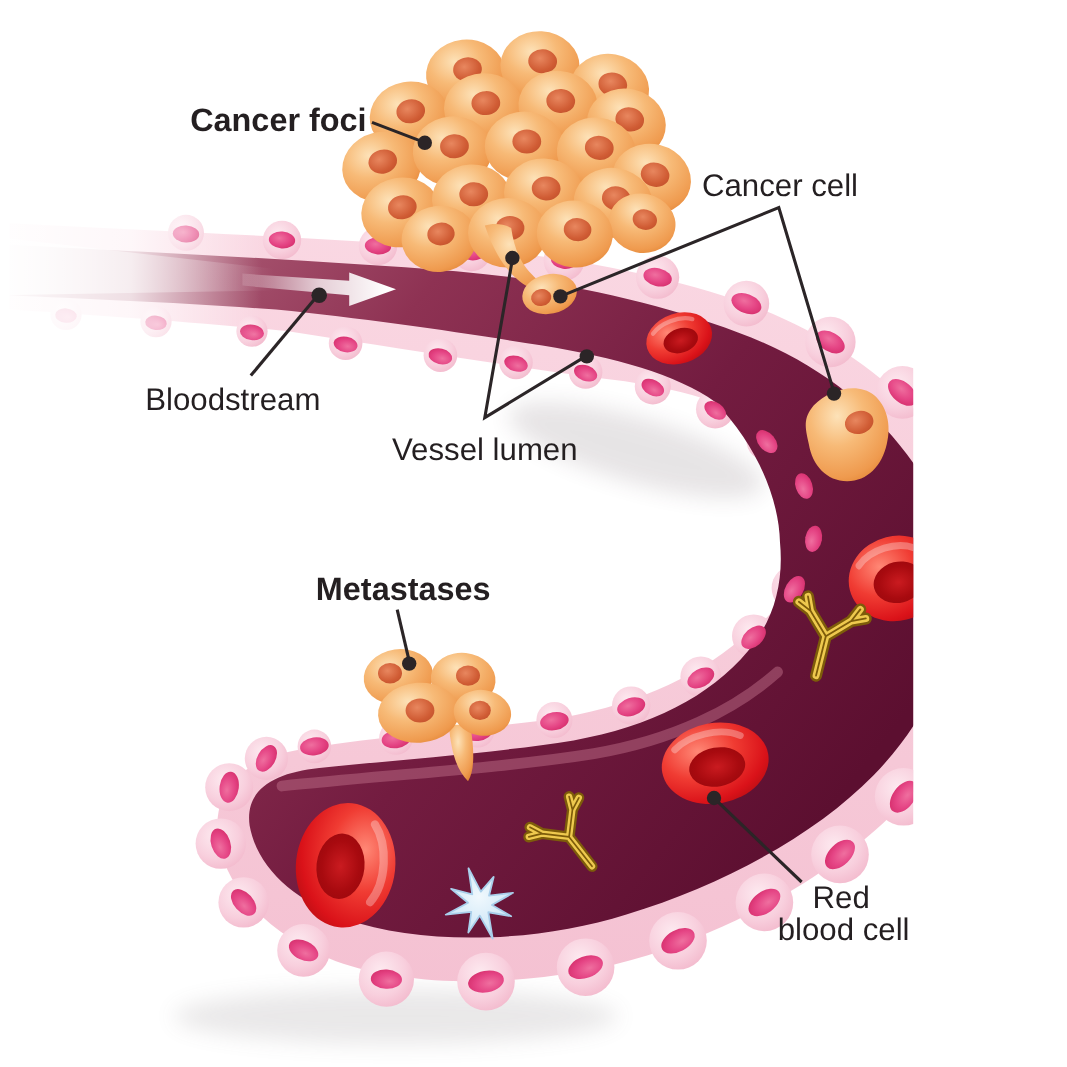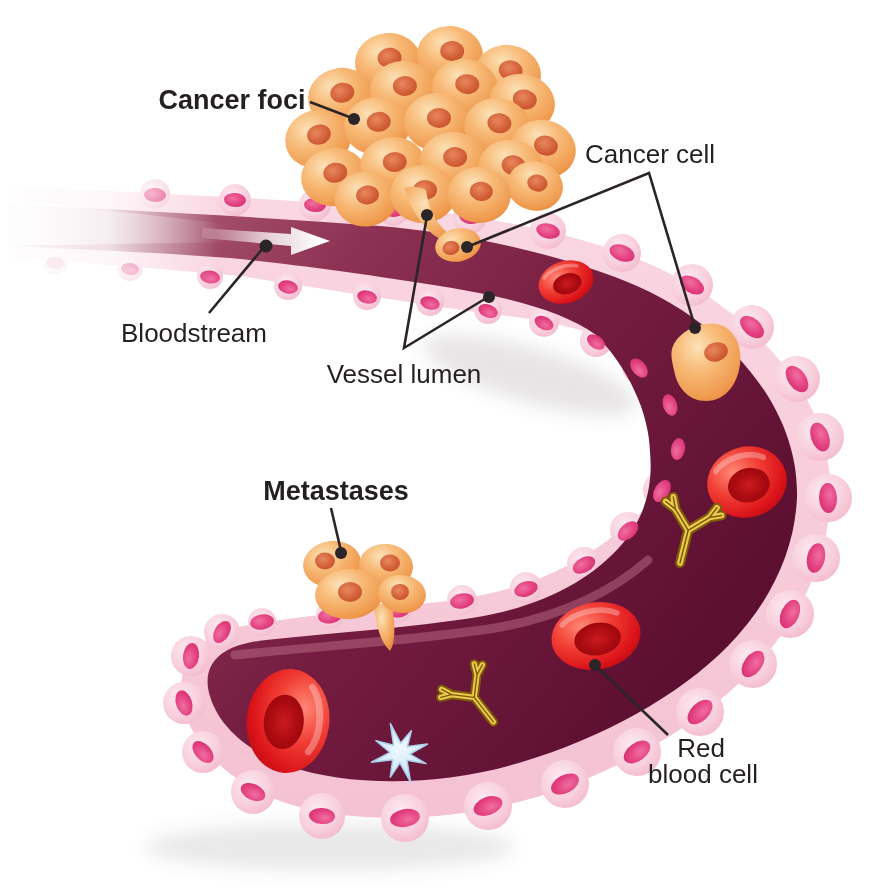--- a/index.html
+++ b/index.html
@@ -1,16 +1,16 @@
 <!DOCTYPE html>
 <html><head>
 <meta charset="utf-8">
 <style>
   html,body{margin:0;padding:0;background:#ffffff;}
-  .stage{position:relative;width:889px;height:889px;background:#ffffff;overflow:hidden;}
+  .stage{position:relative;width:761px;height:889px;background:#ffffff;overflow:hidden;}
   svg{display:block;}
   svg text{font-family:"Liberation Sans",sans-serif;font-size:26px;}
   svg text.b{font-weight:bold;font-size:27px;}
 </style>
 </head>
 <body>
 
 <div class="stage">
 <svg width="889" height="889" viewBox="0 0 889 889">
   <defs>

